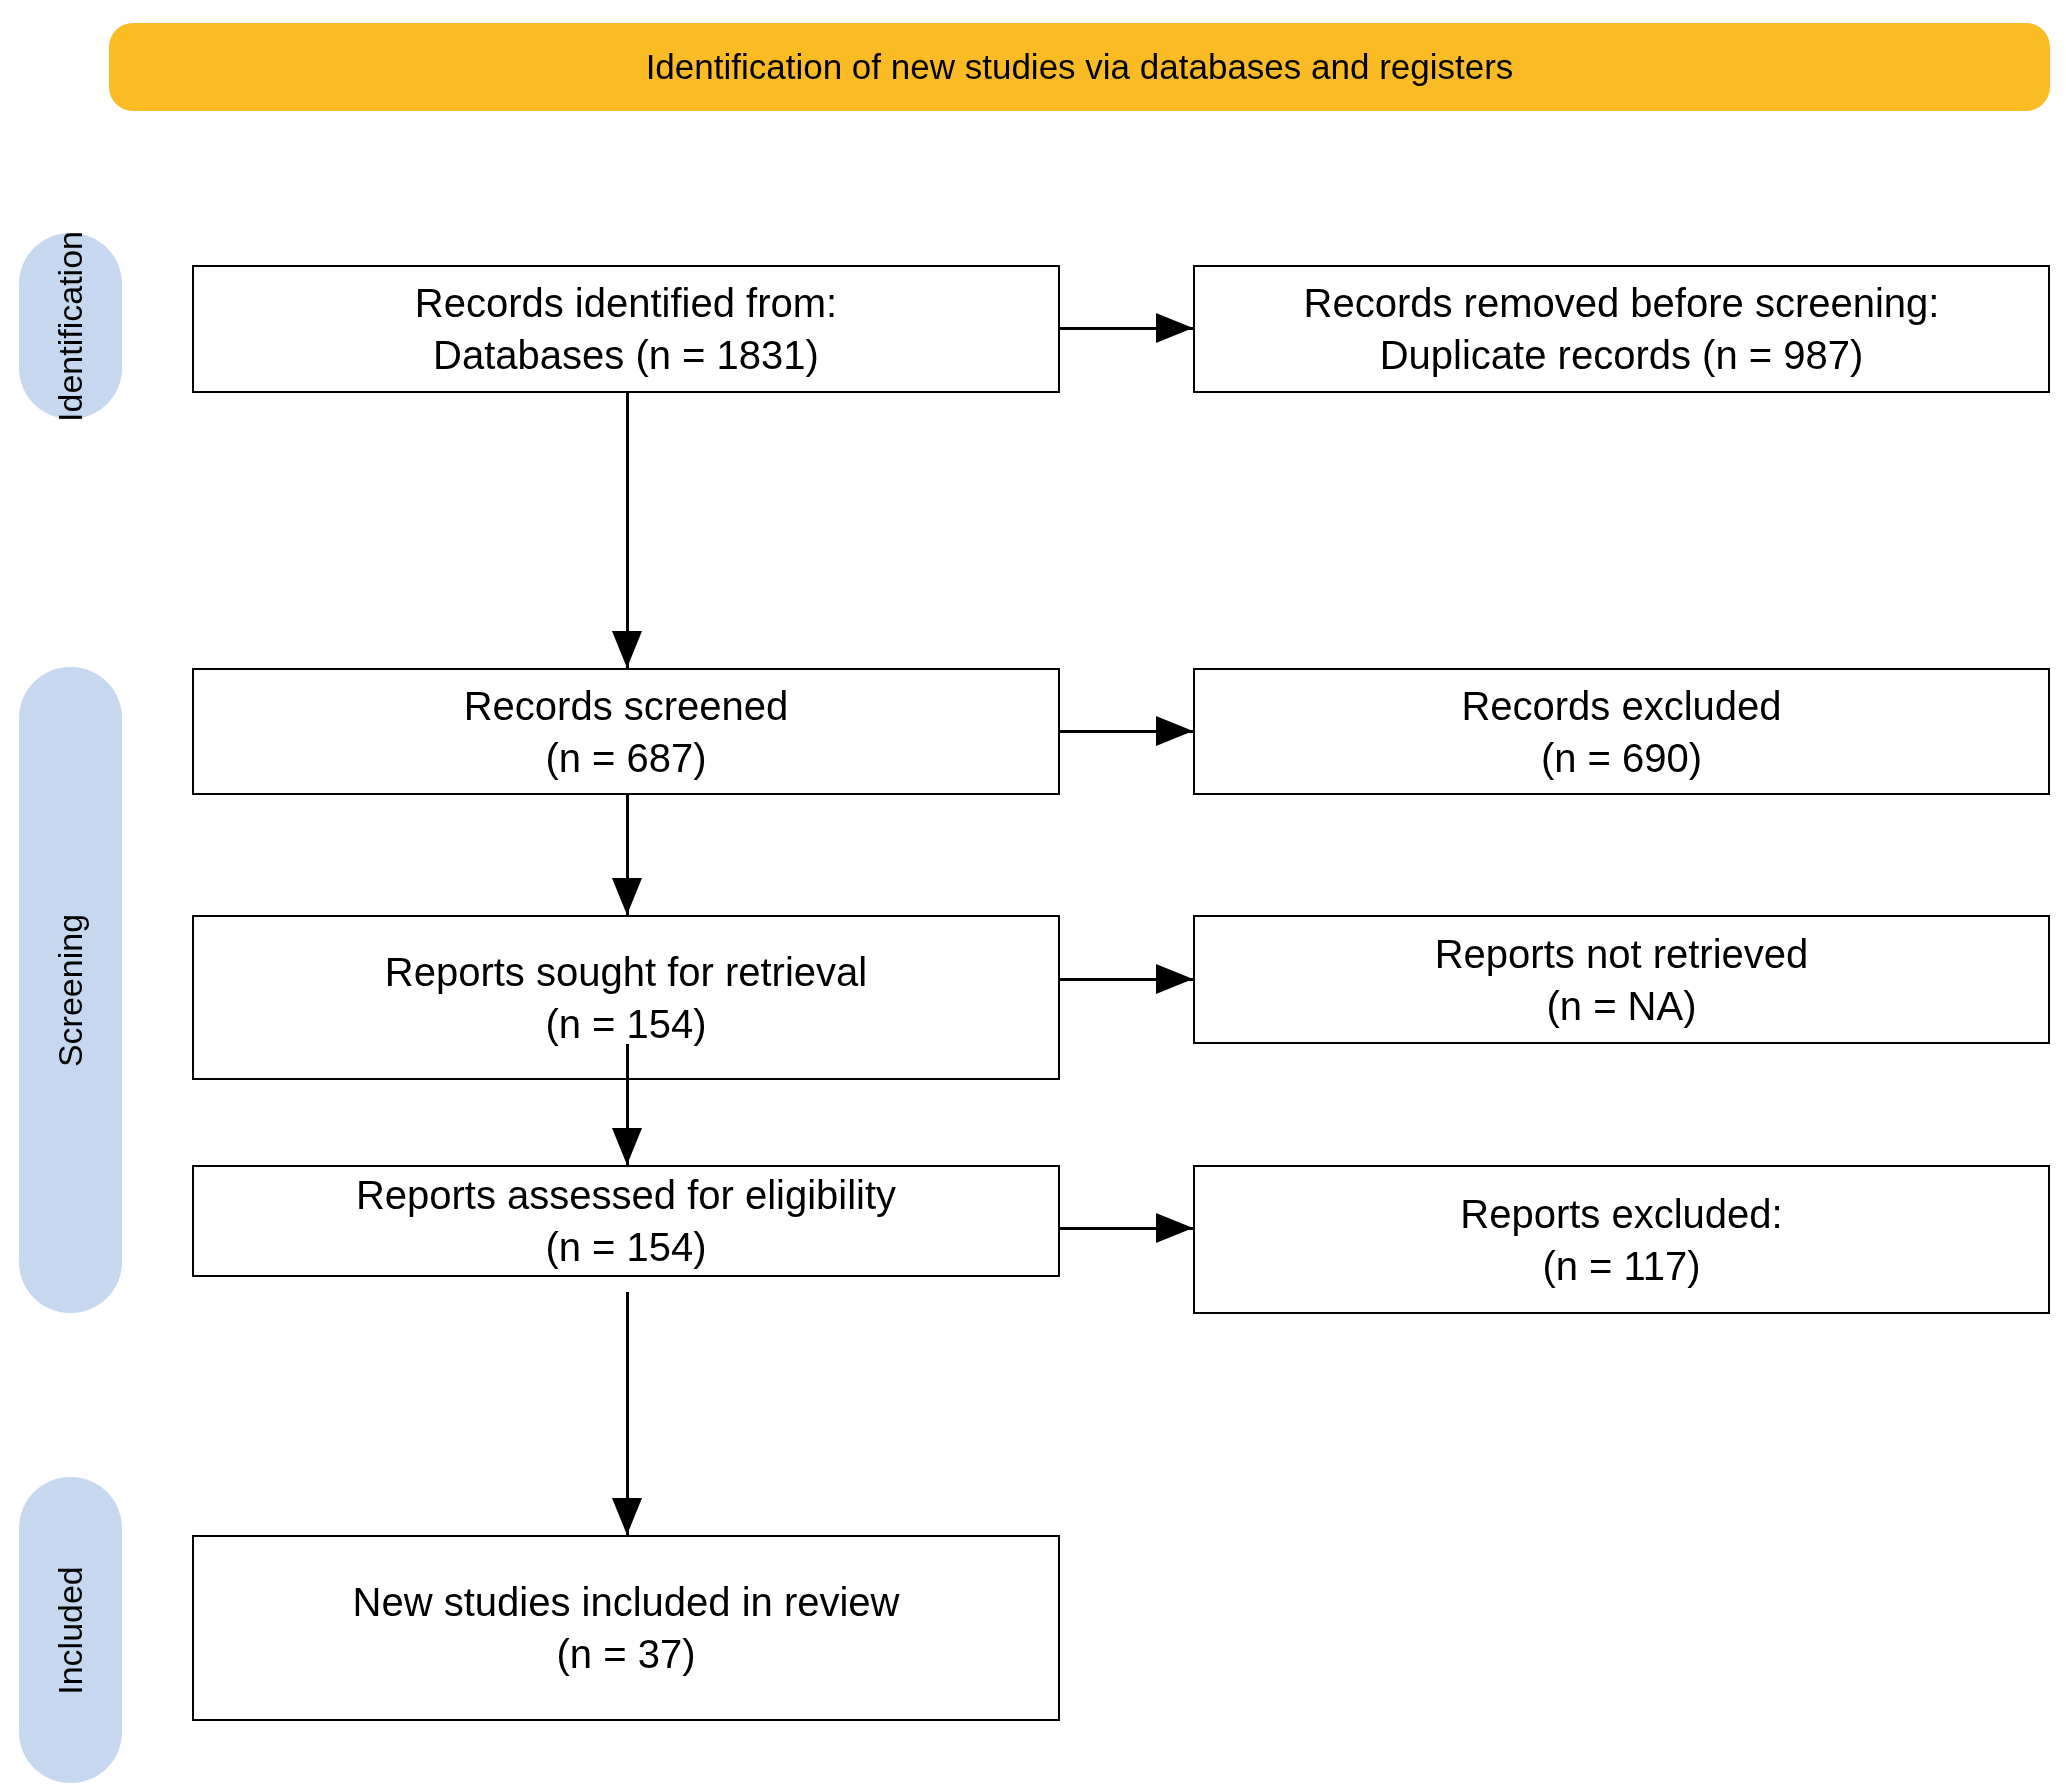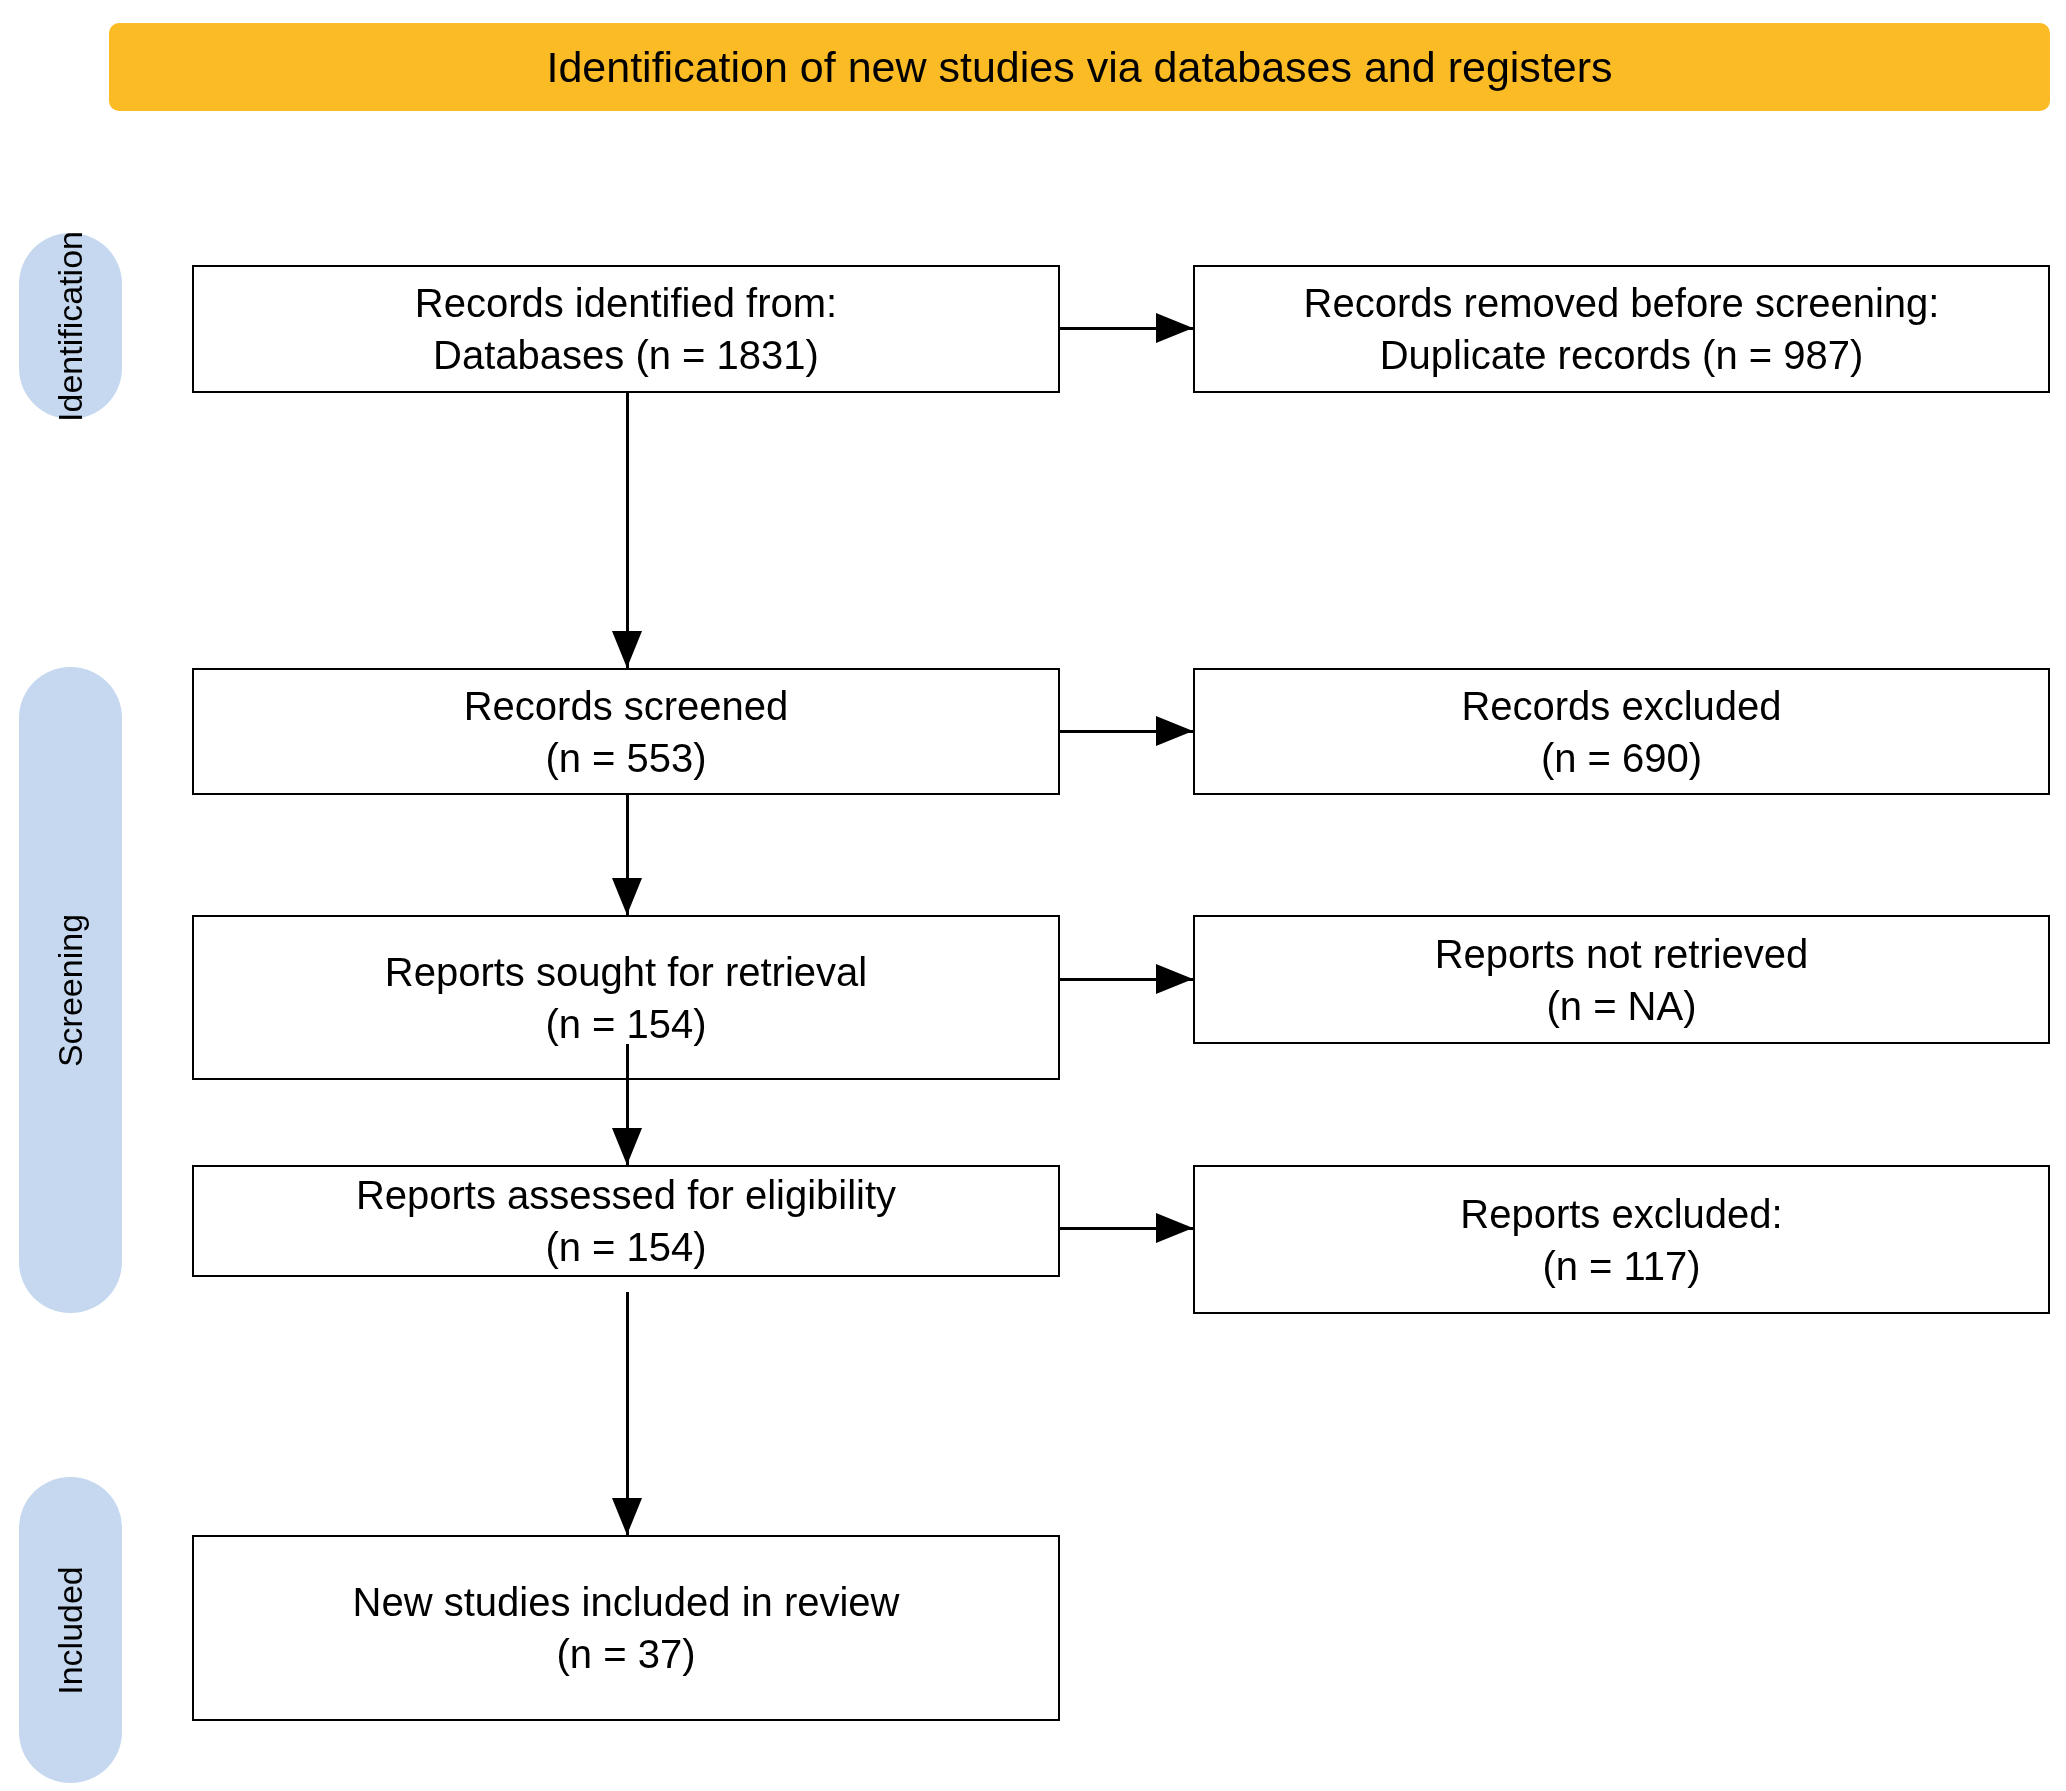--- a/index.html
+++ b/index.html
@@ -23,23 +23,23 @@
     height:1792px;
     background:var(--page-bg);
     overflow:hidden;
   }
   
   .banner{
     position:absolute;
     left:109px; top:23px;
     width:1941px; height:88px;
     background:var(--header-bg);
-    border-radius:10px;
+    border-radius:24px;
     display:flex; align-items:center; justify-content:center;
-    font-size:43px;
+    font-size:35px;
     text-align:center;
   }
   
   .stage{
     position:absolute;
     left:19px; width:103px;
     background:var(--sidebar-bg);
     border-radius:51px;
     display:flex; align-items:center; justify-content:center;
   }
@@ -130,21 +130,21 @@
   <div class="stage" id="stage-included">
     <span class="stage-text">Included</span>
   </div>
 
   <div class="fbox col-left" id="box-l1">
     <span class="bline">Records identified from:</span>
     <span class="bline">Databases (n = 1831)</span>
   </div>
   <div class="fbox col-left" id="box-l2">
     <span class="bline">Records screened</span>
-    <span class="bline">(n = 553)</span>
+    <span class="bline">(n = 687)</span>
   </div>
   <div class="fbox col-left" id="box-l3">
     <span class="bline">Reports sought for retrieval</span>
     <span class="bline">(n = 154)</span>
   </div>
   <div class="fbox col-left" id="box-l4">
     <span class="bline">Reports assessed for eligibility</span>
     <span class="bline">(n = 154)</span>
   </div>
   <div class="fbox col-left" id="box-l5">

